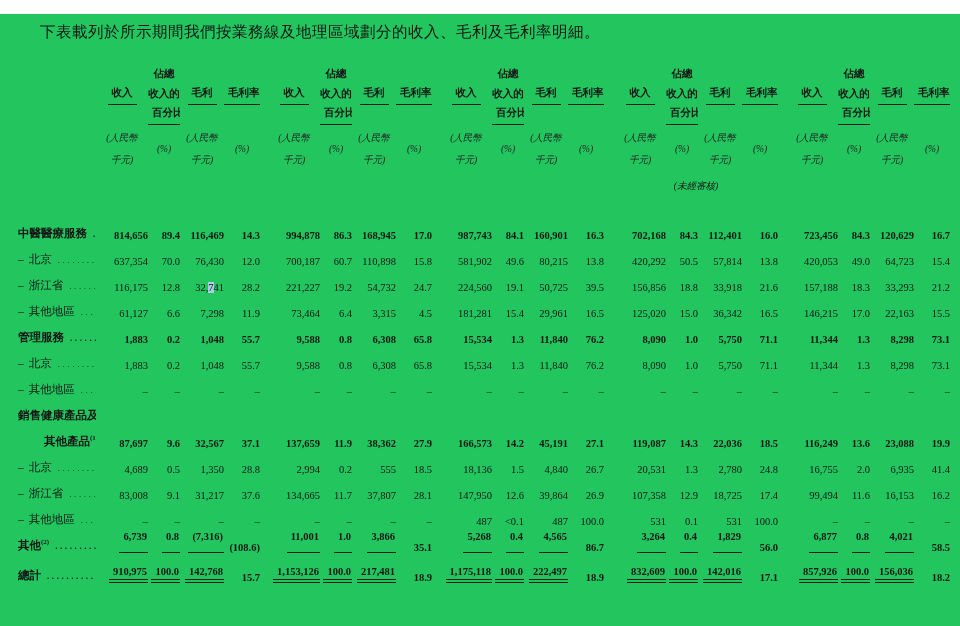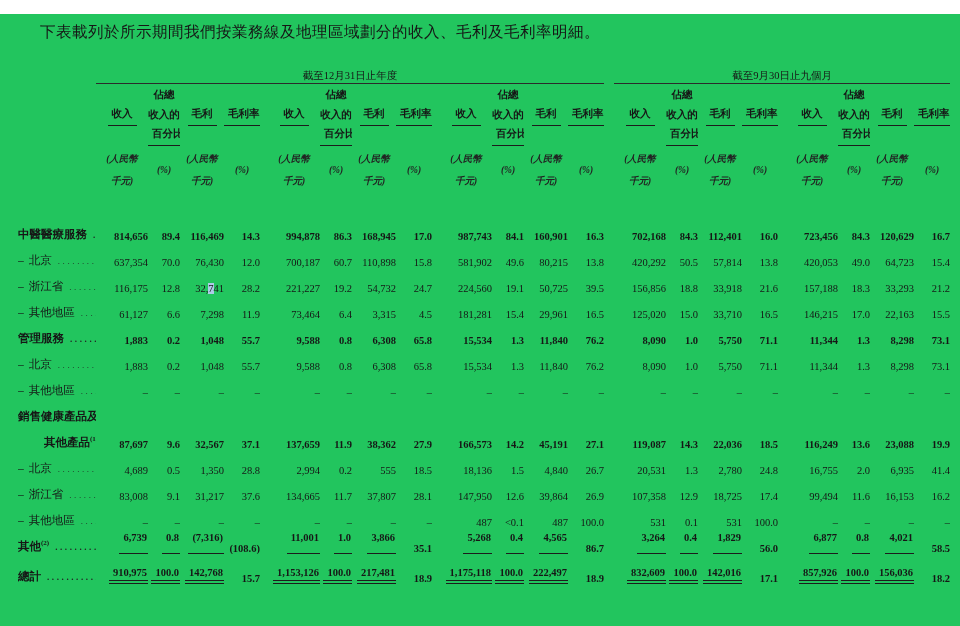--- a/index.html
+++ b/index.html
@@ -5,21 +5,21 @@
   html,body{margin:0;padding:0;background:#fff;}
   .page{position:relative;width:960px;height:626px;background:#22c55e;overflow:hidden;
         font-family:"Liberation Serif","DejaVu Serif",serif;color:#161616;margin-top:14px;}
   .title{margin:8px 0 0 40px;font-size:15.5px;letter-spacing:.5px;}
   table.fin{border-collapse:collapse;table-layout:fixed;margin:20px 0 0 18px;width:932px;}
   table.fin td,table.fin th{padding:0;margin:0;font-weight:normal;vertical-align:bottom;overflow:hidden;white-space:nowrap;}
   th.period{font-size:10.5px;font-weight:bold;text-align:center;border-bottom:1.5px solid #2b2b2b;padding-bottom:3px;height:20px;}
   th.year{font-size:10.5px;font-weight:bold;text-align:center;border-bottom:1.5px solid #2b2b2b;padding-bottom:4px;height:24px;}
   .stack{display:flex;flex-direction:column;justify-content:center;}
   .h-stack{height:62px;}
-  .u-stack{height:48px;font-weight:bold;}
+  .u-stack{height:48px;}
   .line{height:20px;line-height:20px;font-size:10.5px;font-weight:bold;text-align:center;}
   .uline{height:21px;line-height:18px;font-size:10.5px;font-weight:bold;text-align:center;}
   .uline .ul{display:inline-block;border-bottom:1px solid #1c1c1c;padding:0 4px 2px 4px;}
   .unit-line{height:22px;line-height:22px;font-size:9.5px;font-style:italic;text-align:center;color:#222;}
   th.note-cell{font-size:9.5px;font-style:italic;text-align:center;height:20px;padding-bottom:2px;}
   td.spacer{height:22px;}
   tr.datarow td{height:26px;font-size:10.5px;}
   tr.datarow.bold td{font-weight:bold;}
   tr.totalrow td{height:30px;}
   td.num{text-align:right;padding-right:2px;}
@@ -63,26 +63,20 @@
         <col style="width: 36px;">
         <col style="width: 8px;">
         <col style="width: 52px;">
         <col style="width: 32px;">
         <col style="width: 44px;">
         <col style="width: 36px;">
       </colgroup>
       <thead>
         <tr>
           <td class="labelcell"></td>
-          <th class="period" colspan="14">截至12月31日止年度</th>
-          <td class="gapcol"></td>
-          <th class="period" colspan="9">截至9月30日止九個月</th>
-        </tr>
-        <tr>
-          <td class="labelcell"></td>
           <th class="colhead">
             <div class="stack h-stack">
               <div class="uline"><span class="ul">收入</span></div>
             </div>
           </th>
           <th class="colhead">
             <div class="stack h-stack">
               <div class="line">佔總</div>
               <div class="line">收入的</div>
               <div class="uline"><span class="ul">百分比</span></div>
@@ -300,20 +294,28 @@
             <div class="stack u-stack">
               <div class="unit-line">(人民幣</div>
               <div class="unit-line">千元)</div>
             </div>
           </th>
           <th class="unitcell">
             <div class="stack u-stack">
               <div class="unit-line">(%)</div>
             </div>
           </th>
+        </tr>
+        <tr>
+          <td class="labelcell"></td>
+          <td colspan="14"></td>
+          <td class="gapcol"></td>
+          <th class="note-cell" colspan="4">(未經審核)</th>
+          <td class="gapcol"></td>
+          <td colspan="4"></td>
         </tr>
         <tr>
           <td class="spacer" colspan="25"></td>
         </tr>
       </thead>
       <tbody>
         <tr class="datarow bold">
           <td class="labelcell">
             <div class="lwrap">
               <span class="rlabel">中醫醫療服務</span>
@@ -429,21 +431,21 @@
           <td class="num"><span class="val">3,315</span></td>
           <td class="num"><span class="val">4.5</span></td>
           <td class="gapcol"></td>
           <td class="num"><span class="val">181,281</span></td>
           <td class="num"><span class="val">15.4</span></td>
           <td class="num"><span class="val">29,961</span></td>
           <td class="num"><span class="val">16.5</span></td>
           <td class="gapcol"></td>
           <td class="num"><span class="val">125,020</span></td>
           <td class="num"><span class="val">15.0</span></td>
-          <td class="num"><span class="val">33,710</span></td>
+          <td class="num"><span class="val">36,342</span></td>
           <td class="num"><span class="val">16.5</span></td>
           <td class="gapcol"></td>
           <td class="num"><span class="val">146,215</span></td>
           <td class="num"><span class="val">17.0</span></td>
           <td class="num"><span class="val">22,163</span></td>
           <td class="num"><span class="val">15.5</span></td>
         </tr>
         <tr class="datarow bold">
           <td class="labelcell">
             <div class="lwrap">

